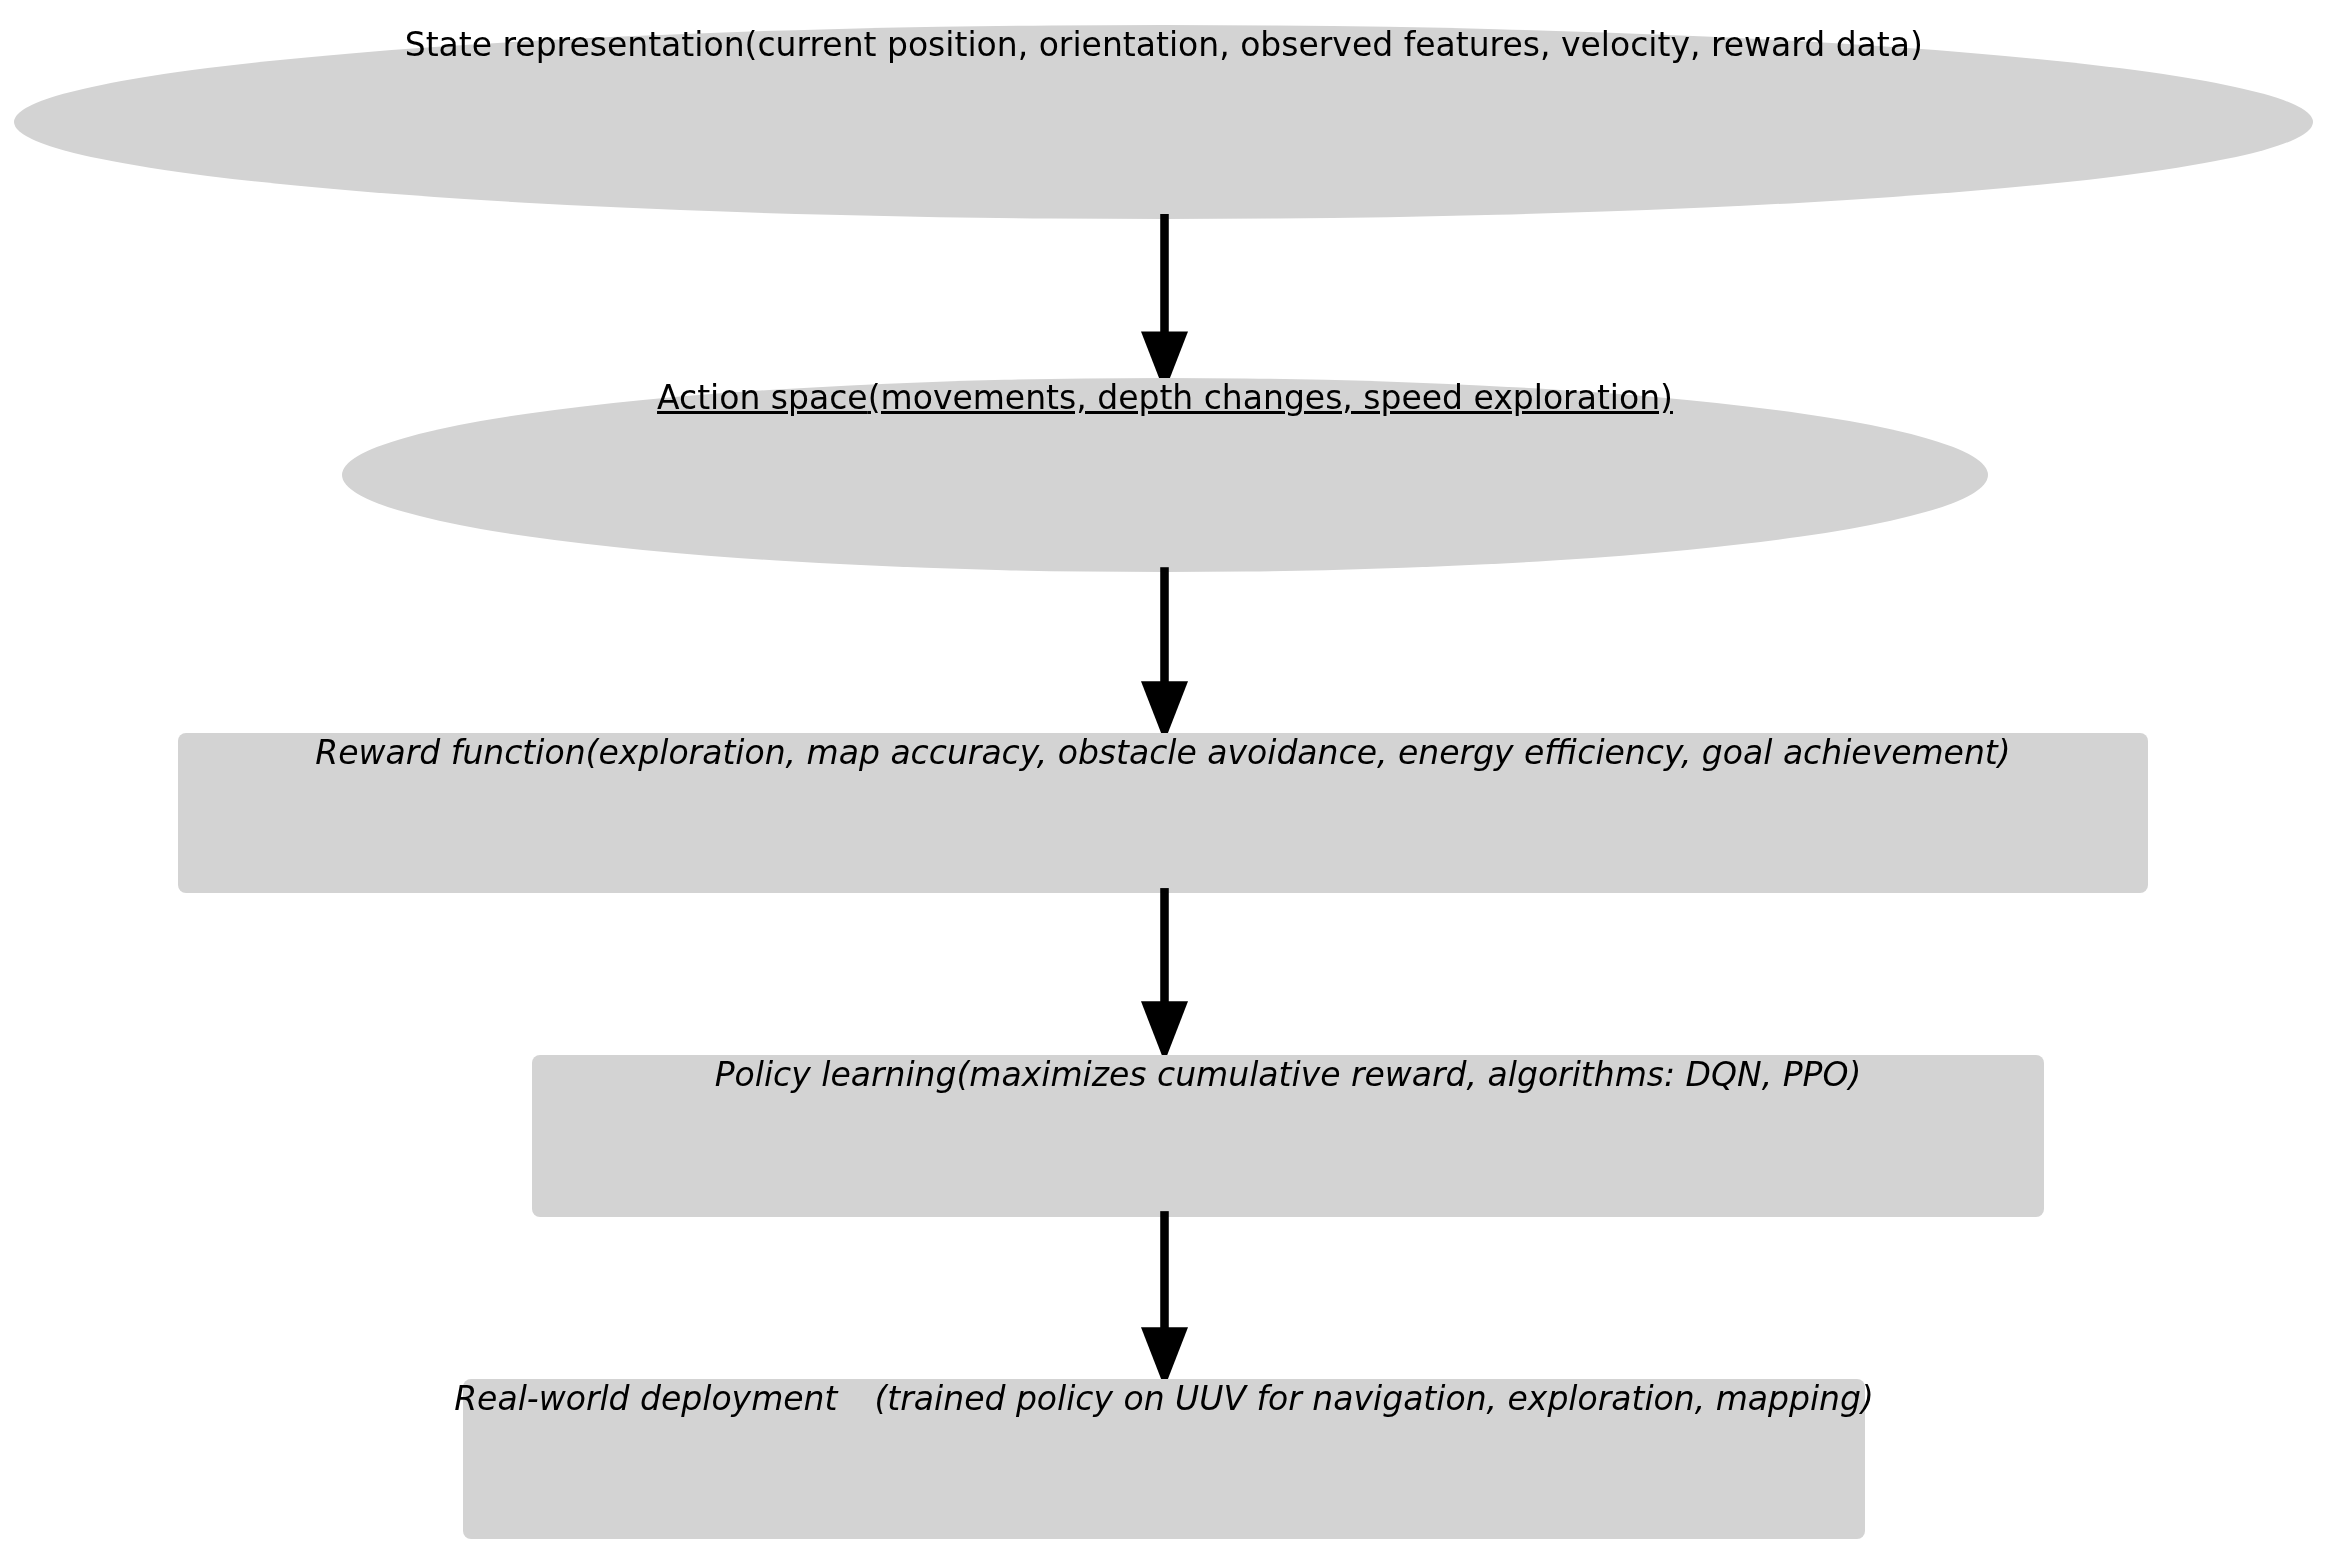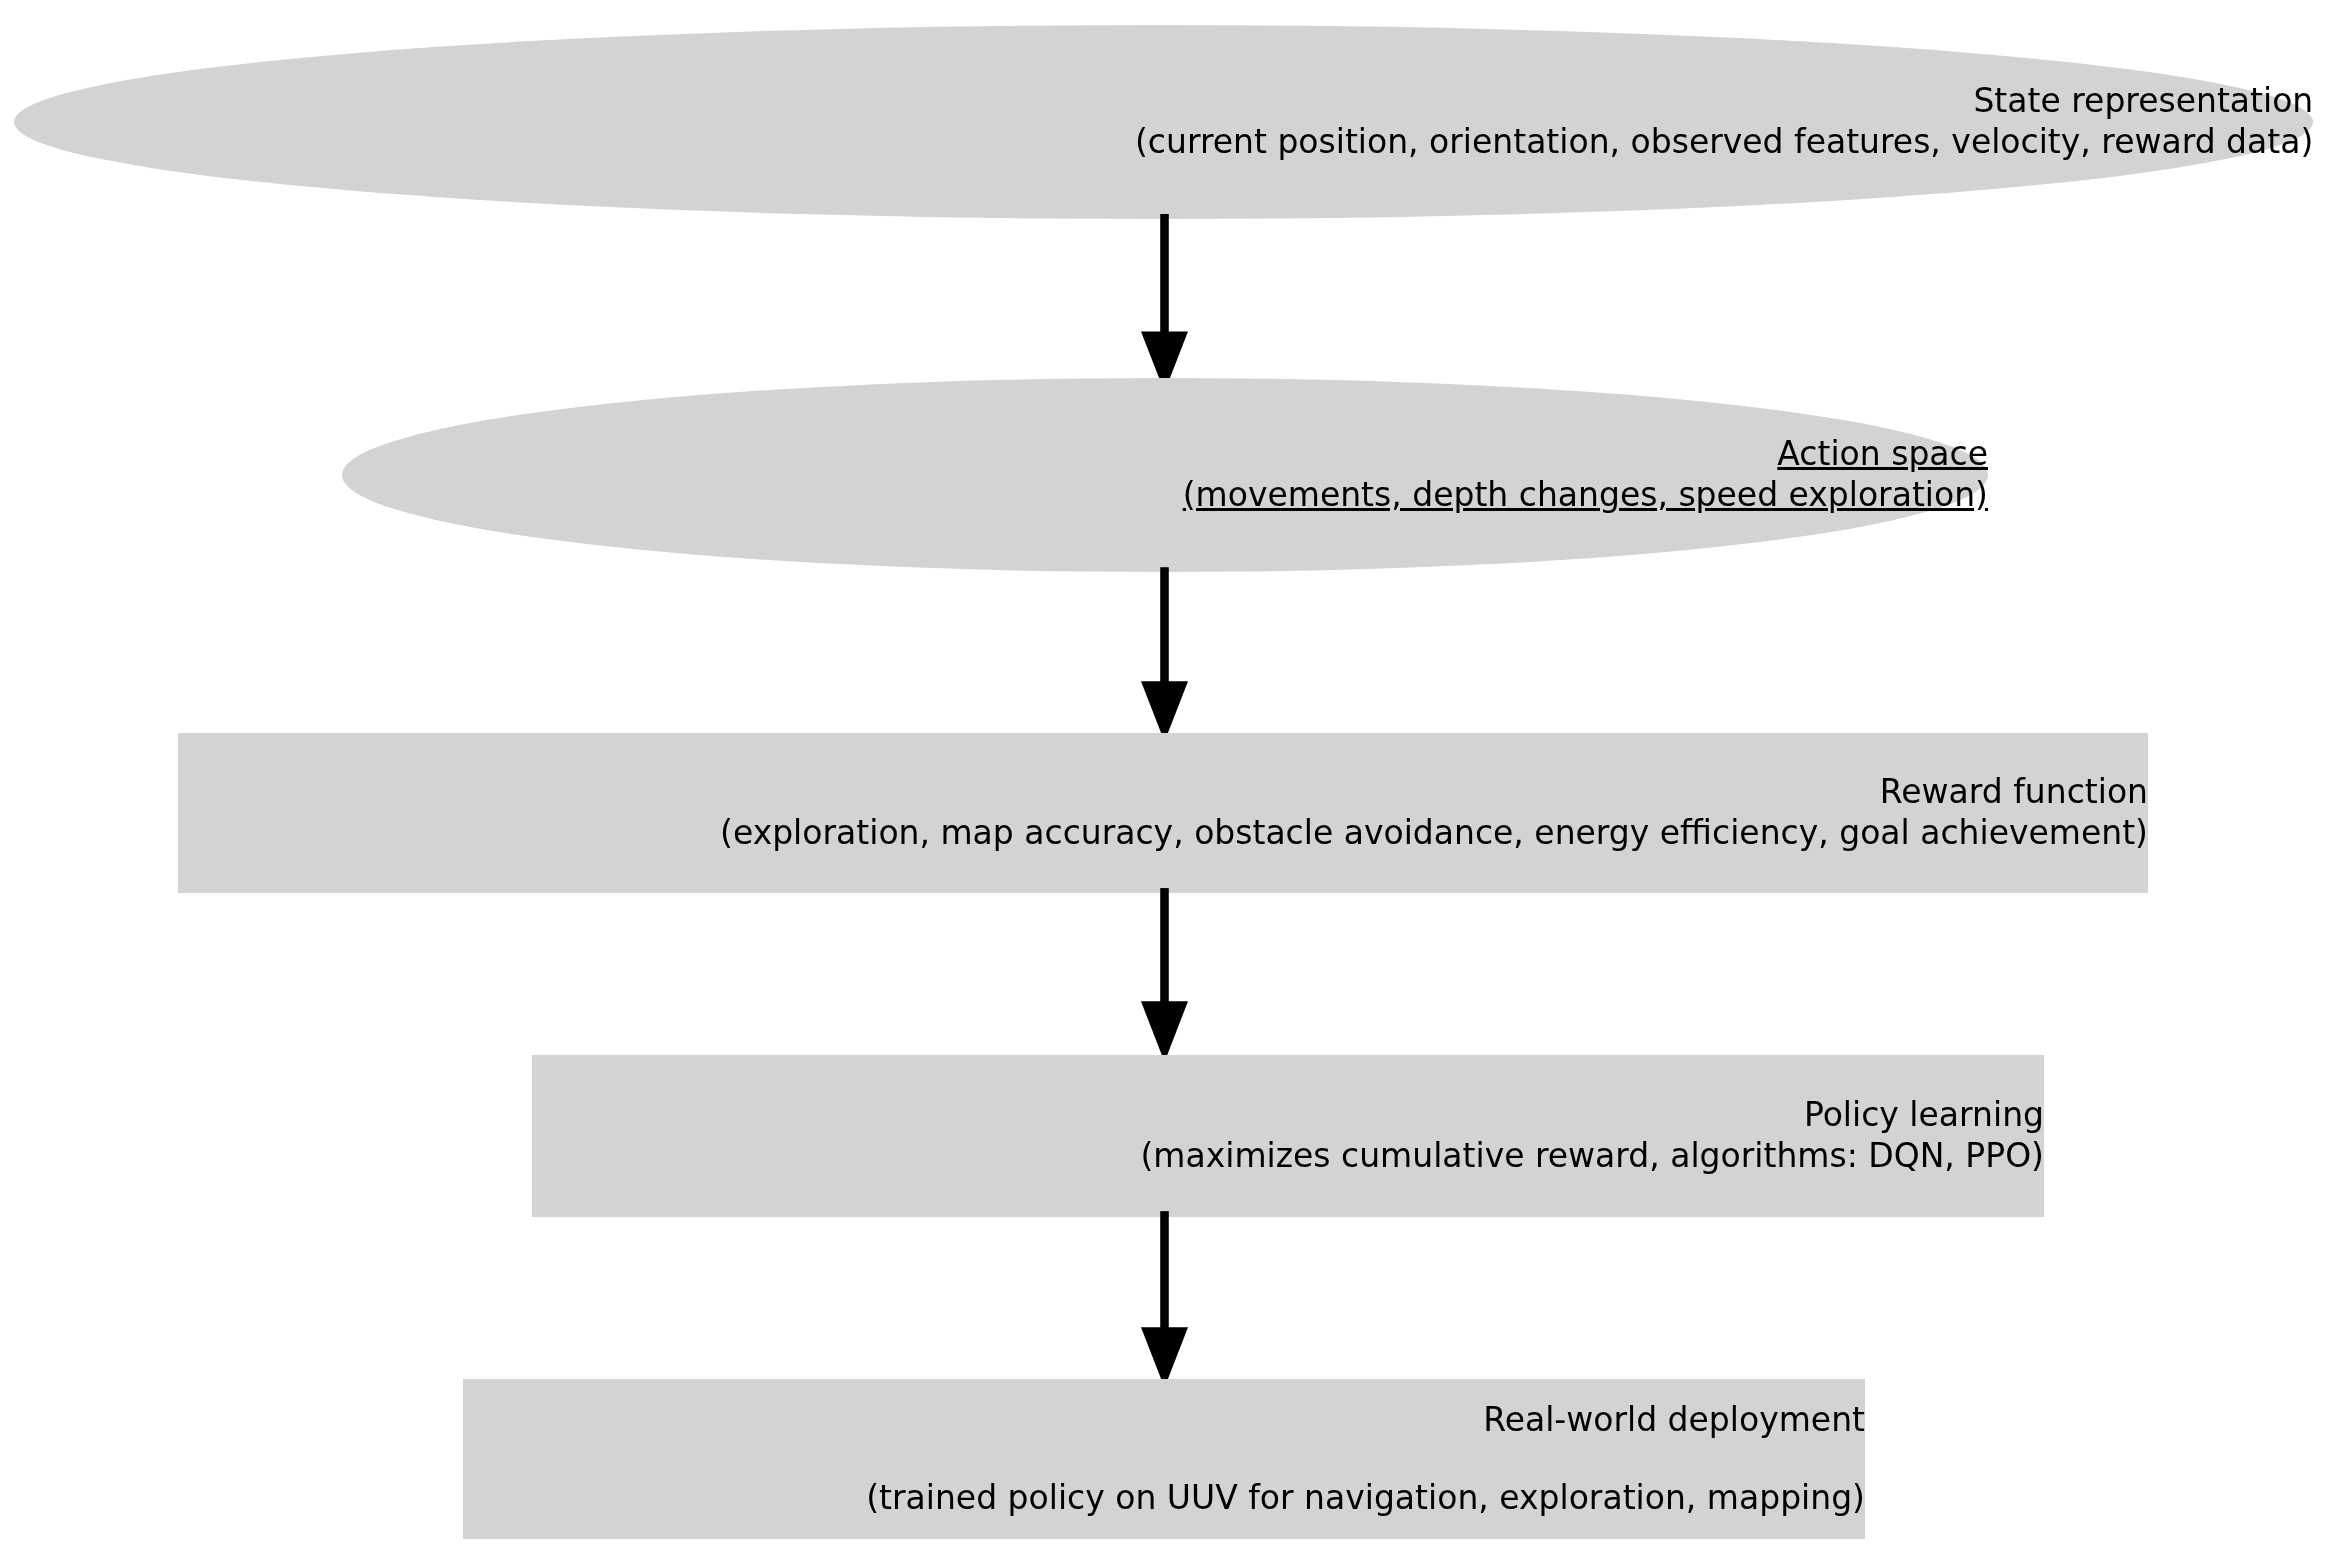--- a/index.html
+++ b/index.html
@@ -16,32 +16,32 @@
     width: 2330px;
     height: 1563px;
     background: #ffffff;
     overflow: hidden;
   }
   .node {
     position: absolute;
     box-sizing: border-box;
     background: #d3d3d3;
     display: flex;
-    flex-direction: column;
-    align-items: flex-end;
+    align-items: flex-start;
     justify-content: center;
     text-align: center;
     color: #000000;
     line-height: 1.24;
   }
   .node.ellipse {
     border-radius: 50%;
   }
   .node.rect {
-    border-radius: 0;
+    border-radius: 8px;
+    font-style: italic;
   }
   .node-title {
     font-size: 33px;
     white-space: nowrap;
   }
   .node-subtitle {
     font-size: 33px;
     white-space: nowrap;
   }
   .edge {

